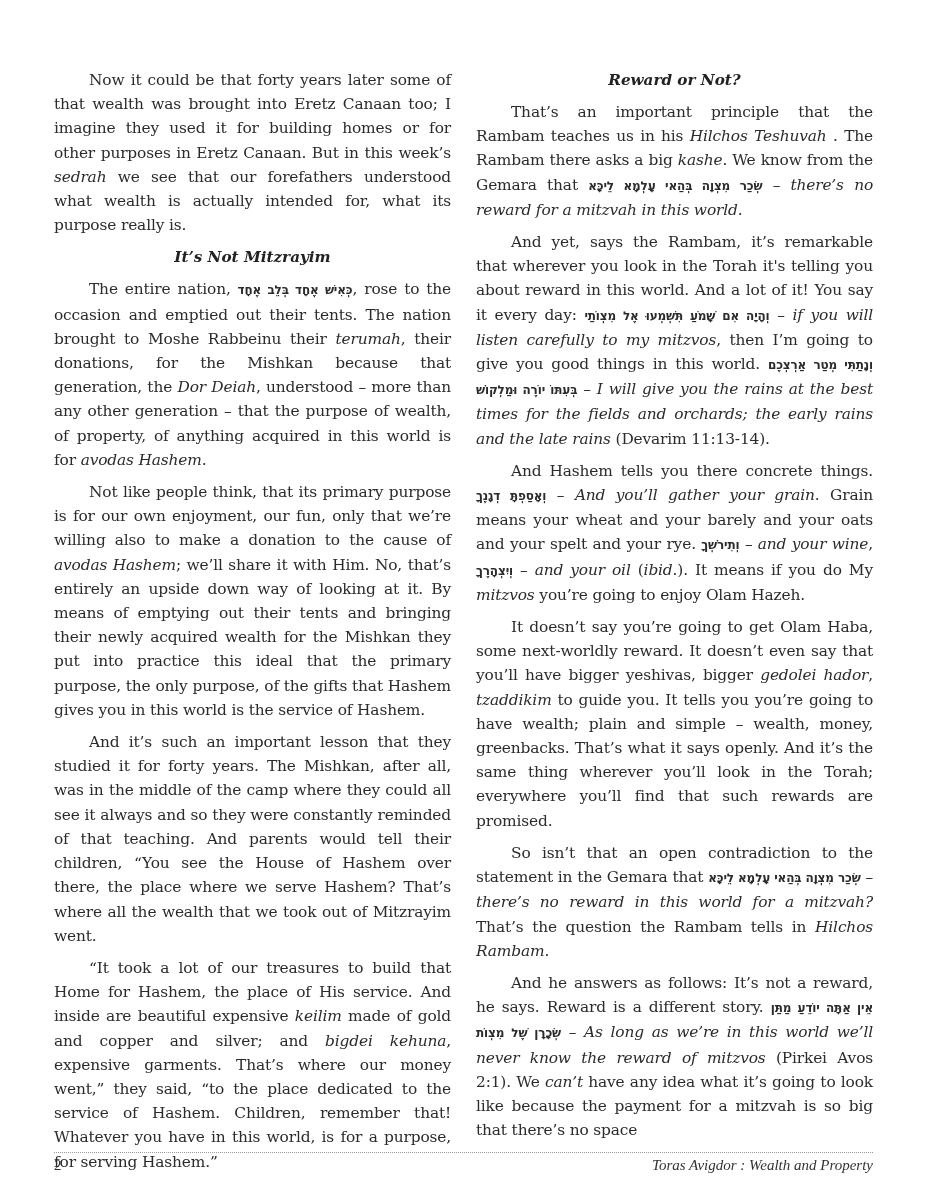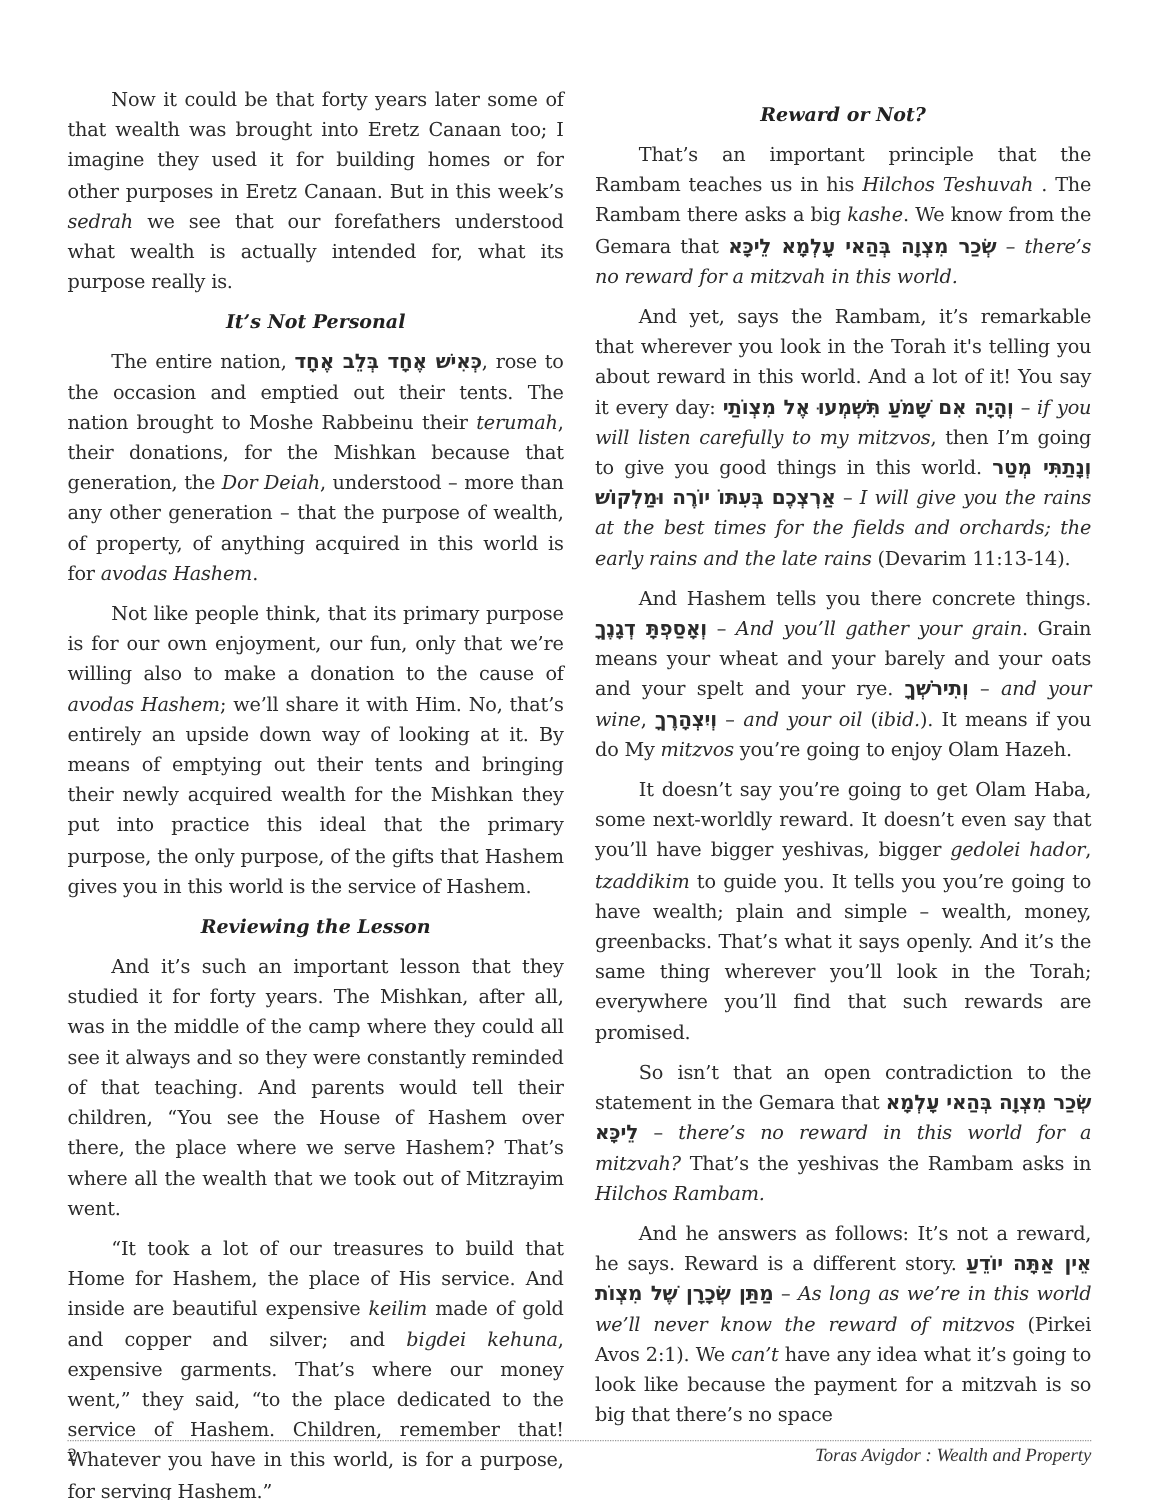--- a/index.html
+++ b/index.html
@@ -6,50 +6,49 @@
   body { width:927px; height:1200px; position:relative; overflow:hidden;
          font-family:"DejaVu Serif", "Liberation Serif", serif; color:#2b2b2b; }
   .page { position:absolute; left:0; top:16px; width:927px; height:885px; }
   .col { position:absolute; top:52px; width:397px; }
   .col-left { left:54px; }
   .col-right { left:476px; }
   p.para { margin:0 0 8px 0; font-size:15.4px; line-height:24.2px; text-align:justify;
            text-indent:35px; hyphens:none; letter-spacing:-0.15px; }
   .heading { margin:4px 0 8px 0; font-size:15.2px; line-height:24px; font-weight:bold;
              font-style:italic; text-align:center; color:#222; }
-  .col-right .heading.first { margin-top:12px; }
+  .col-right .heading.first { margin-top:0; }
   .it { font-style:italic;margin-top:12px; }
-  .he { font-family:"DejaVu Sans", "Liberation Sans", sans-serif; font-size:16px; direction:rtl; unicode-bidi:isolate; font-weight:bold; }
+  .he { font-family:"DejaVu Sans", "Liberation Sans", sans-serif; font-size:12px; direction:rtl; unicode-bidi:isolate; font-weight:bold; }
   .footer-rule { position:absolute; left:54px; top:1136px; width:819px; height:0;
                  border-top:1.5px dotted #999; }
   .footer { position:absolute; left:54px; top:1141px; width:819px; height:20px;
             font-family:"Liberation Serif", serif; font-size:15px; color:#333; }
   .page-num { position:absolute; left:0; top:0; }
   .running-title { position:absolute; right:0; top:0; font-style:italic; }
 </style>
 </head>
 <body>
 
 <div class="page">
   <div class="col col-left">
       <p class="para"><span>Now it could be that forty years later some of that wealth was brought into Eretz Canaan too; I imagine they used it for building homes or for other purposes in Eretz Canaan. But in this week’s </span><span class="it">sedrah</span><span> we see that our forefathers understood what wealth is actually intended for, what its purpose really is.</span></p>
-      <div class="heading">It’s Not Personal</div>
+      <div class="heading">It’s Not Mitzrayim</div>
       <p class="para"><span>The entire nation, </span><span class="he" lang="he">כְּאִישׁ אֶחָד בְּלֵב אֶחָד</span><span>, rose to the occasion and emptied out their tents. The nation brought to Moshe Rabbeinu their </span><span class="it">terumah</span><span>, their donations, for the Mishkan because that generation, the </span><span class="it">Dor Deiah</span><span>, understood – more than any other generation – that the purpose of wealth, of property, of anything acquired in this world is for </span><span class="it">avodas Hashem</span><span>.</span></p>
       <p class="para"><span>Not like people think, that its primary purpose is for our own enjoyment, our fun, only that we’re willing also to make a donation to the cause of </span><span class="it">avodas Hashem</span><span>; we’ll share it with Him. No, that’s entirely an upside down way of looking at it. By means of emptying out their tents and bringing their newly acquired wealth for the Mishkan they put into practice this ideal that the primary purpose, the only purpose, of the gifts that Hashem gives you in this world is the service of Hashem.</span></p>
-      <div class="heading">Reviewing the Lesson</div>
       <p class="para"><span>And it’s such an important lesson that they studied it for forty years. The Mishkan, after all, was in the middle of the camp where they could all see it always and so they were constantly reminded of that teaching. And parents would tell their children, “You see the House of Hashem over there, the place where we serve Hashem? That’s where all the wealth that we took out of Mitzrayim went.</span></p>
       <p class="para"><span>“It took a lot of our treasures to build that Home for Hashem, the place of His service. And inside are beautiful expensive </span><span class="it">keilim</span><span> made of gold and copper and silver; and </span><span class="it">bigdei kehuna</span><span>, expensive garments. That’s where our money went,” they said, “to the place dedicated to the service of Hashem. Children, remember that! Whatever you have in this world, is for a purpose, for serving Hashem.”</span></p>
     </div>
   <div class="col col-right">
       <div class="heading first">Reward or Not?</div>
       <p class="para"><span>That’s an important principle that the Rambam teaches us in his </span><span class="it">Hilchos Teshuvah</span><span> . The Rambam there asks a big </span><span class="it">kashe</span><span>. We know from the Gemara that </span><span class="he" lang="he">שְׂכַר מִצְוָה בְּהַאי עָלְמָא לֵיכָּא</span><span> – </span><span class="it">there’s no reward for a mitzvah in this world.</span></p>
       <p class="para"><span>And yet, says the Rambam, it’s remarkable that wherever you look in the Torah it's telling you about reward in this world. And a lot of it! You say it every day: </span><span class="he" lang="he">וְהָיָה אִם שָׁמֹעַ תִּשְׁמְעוּ אֶל מִצְוֹתַי</span><span> – </span><span class="it">if you will listen carefully to my mitzvos</span><span>, then I’m going to give you good things in this world. </span><span class="he" lang="he">וְנָתַתִּי מְטַר אַרְצְכֶם בְּעִתּוֹ יוֹרֶה וּמַלְקוֹשׁ</span><span> – </span><span class="it">I will give you the rains at the best times for the fields and orchards; the early rains and the late rains</span><span> (Devarim 11:13-14).</span></p>
       <p class="para"><span>And Hashem tells you there concrete things. </span><span class="he" lang="he">וְאָסַפְתָּ דְגָנֶךָ</span><span> – </span><span class="it">And you’ll gather your grain</span><span>. Grain means your wheat and your barely and your oats and your spelt and your rye. </span><span class="he" lang="he">וְתִירֹשְׁךָ</span><span> – </span><span class="it">and your wine</span><span>, </span><span class="he" lang="he">וְיִצְהָרֶךָ</span><span> – </span><span class="it">and your oil</span><span> (</span><span class="it">ibid.</span><span>). It means if you do My </span><span class="it">mitzvos</span><span> you’re going to enjoy Olam Hazeh.</span></p>
       <p class="para"><span>It doesn’t say you’re going to get Olam Haba, some next-worldly reward. It doesn’t even say that you’ll have bigger yeshivas, bigger </span><span class="it">gedolei hador</span><span>, </span><span class="it">tzaddikim</span><span> to guide you. It tells you you’re going to have wealth; plain and simple – wealth, money, greenbacks. That’s what it says openly. And it’s the same thing wherever you’ll look in the Torah; everywhere you’ll find that such rewards are promised.</span></p>
-      <p class="para"><span>So isn’t that an open contradiction to the statement in the Gemara that </span><span class="he" lang="he">שְׂכַר מִצְוָה בְּהַאי עָלְמָא לֵיכָּא</span><span> – </span><span class="it">there’s no reward in this world for a mitzvah?</span><span> That’s the yeshivas the Rambam asks in </span><span class="it">Hilchos Rambam.</span></p>
+      <p class="para"><span>So isn’t that an open contradiction to the statement in the Gemara that </span><span class="he" lang="he">שְׂכַר מִצְוָה בְּהַאי עָלְמָא לֵיכָּא</span><span> – </span><span class="it">there’s no reward in this world for a mitzvah?</span><span> That’s the question the Rambam tells in </span><span class="it">Hilchos Rambam.</span></p>
       <p class="para"><span>And he answers as follows: It’s not a reward, he says. Reward is a different story. </span><span class="he" lang="he">אֵין אַתָּה יוֹדֵעַ מַתַּן שְׂכָרָן שֶׁל מִצְוֹת</span><span> – </span><span class="it">As long as we’re in this world we’ll never know the reward of mitzvos</span><span> (Pirkei Avos 2:1). We </span><span class="it">can’t</span><span> have any idea what it’s going to look like because the payment for a mitzvah is so big that there’s no space</span></p>
     </div>
 
   <div class="footer-rule"></div>
   <div class="footer">
     <span class="page-num">2</span>
     <span class="running-title">Toras Avigdor :  Wealth and Property</span>
   </div>
 </div>
 

